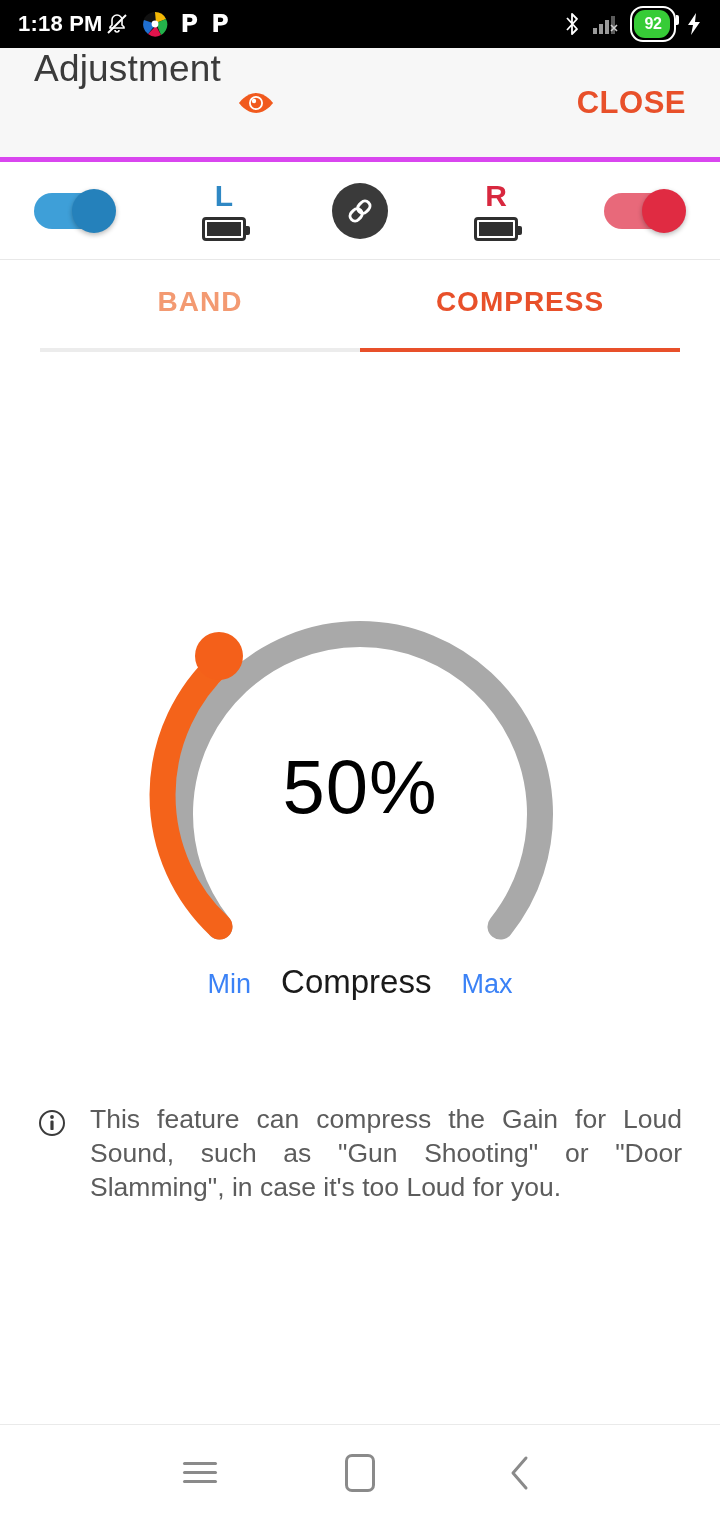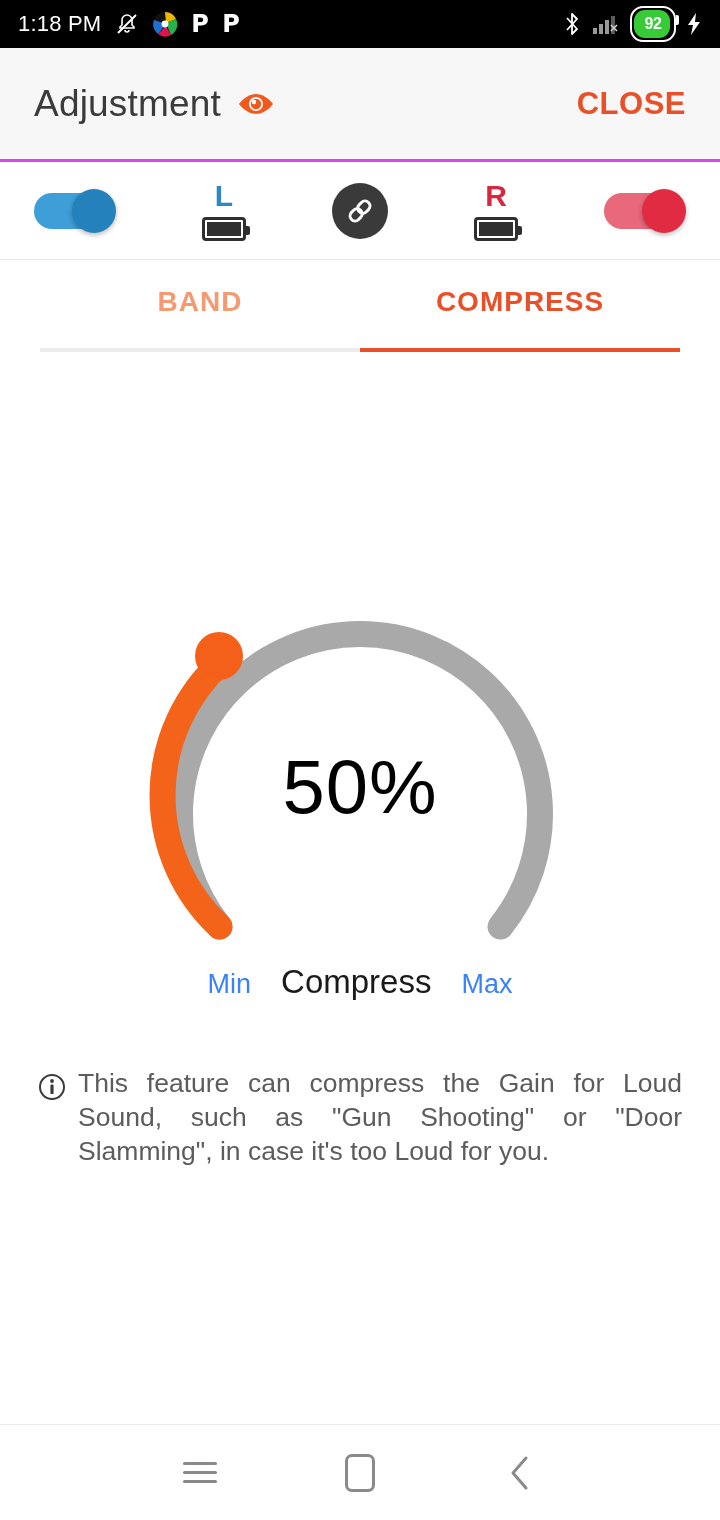--- a/index.html
+++ b/index.html
@@ -10,21 +10,21 @@
     overflow:hidden;
   }
   .screen { position:relative; width:720px; height:1520px; background:#ffffff; }
 
   
   .statusbar {
     height:48px; background:#000000; color:#ffffff;
     display:flex; align-items:center; padding:0 18px;
     font-size:21px; letter-spacing:.2px;
   }
-  .sb-time { font-size:22px; font-weight:400; margin-right:14px; }
+  .sb-time { font-size:22px; font-weight:700; margin-right:2px; }
   .sb-left-icons { display:flex; align-items:center; gap:13px; }
   .sb-spacer { flex:1; }
   .sb-right-icons { display:flex; align-items:center; gap:10px; }
   .ico { display:inline-flex; align-items:center; justify-content:center; }
   .p-glyph {
     font-size:24px; font-weight:bold; color:#ffffff;
     font-family:"DejaVu Sans", sans-serif; line-height:1;
   }
   .battery-pill {
     display:inline-flex; align-items:center; justify-content:center;
@@ -40,22 +40,22 @@
     letter-spacing:-.3px; z-index:2;
   }
   .battery-pill:after {
     content:""; position:absolute; right:-5px; top:7px;
     width:3px; height:10px; background:#fff; border-radius:0 2px 2px 0;
   }
 
   
   .appbar {
     height:114px; background:#f7f7f7;
-    display:flex; align-items:center; padding:0 34px;
-    border-bottom:3px solid #d946ef;
+    display:flex; padding:0 34px;
+    border-bottom:5px solid #d946ef;
   }
   .appbar-title {
     font-size:37px; color:#3b3b3b; font-weight:400; letter-spacing:.2px;
   }
   .eye-icon { margin-left:16px; display:inline-flex; align-items:center; }
   .appbar-spacer { flex:1; }
   .close-btn {
     font-size:31px; font-weight:bold; letter-spacing:.5px;
     background:none; border:none; cursor:pointer;
     font-family:"Liberation Sans", sans-serif;
@@ -124,21 +124,21 @@
   }
   .gauge-labels {
     position:absolute; left:0; right:0; top:385px;
     display:flex; align-items:baseline; justify-content:center; gap:30px;
   }
   .g-min, .g-max { font-size:27px; color:#3b82f6; }
   .g-title { font-size:33px; color:#1a1a1a; }
 
   
   .info {
-    margin:28px 38px 0 38px; display:flex; gap:12px; align-items:flex-start;
+    margin:64px 38px 0 38px; display:flex; gap:24px; align-items:flex-start;
   }
   .info-icon {
     flex:0 0 auto; margin-top:7px;
   }
   .info-text {
     font-size:26.5px; line-height:1.29; color:#5c5c5c; text-align:justify;
     font-family:"Liberation Sans", sans-serif;
   }
 
   

